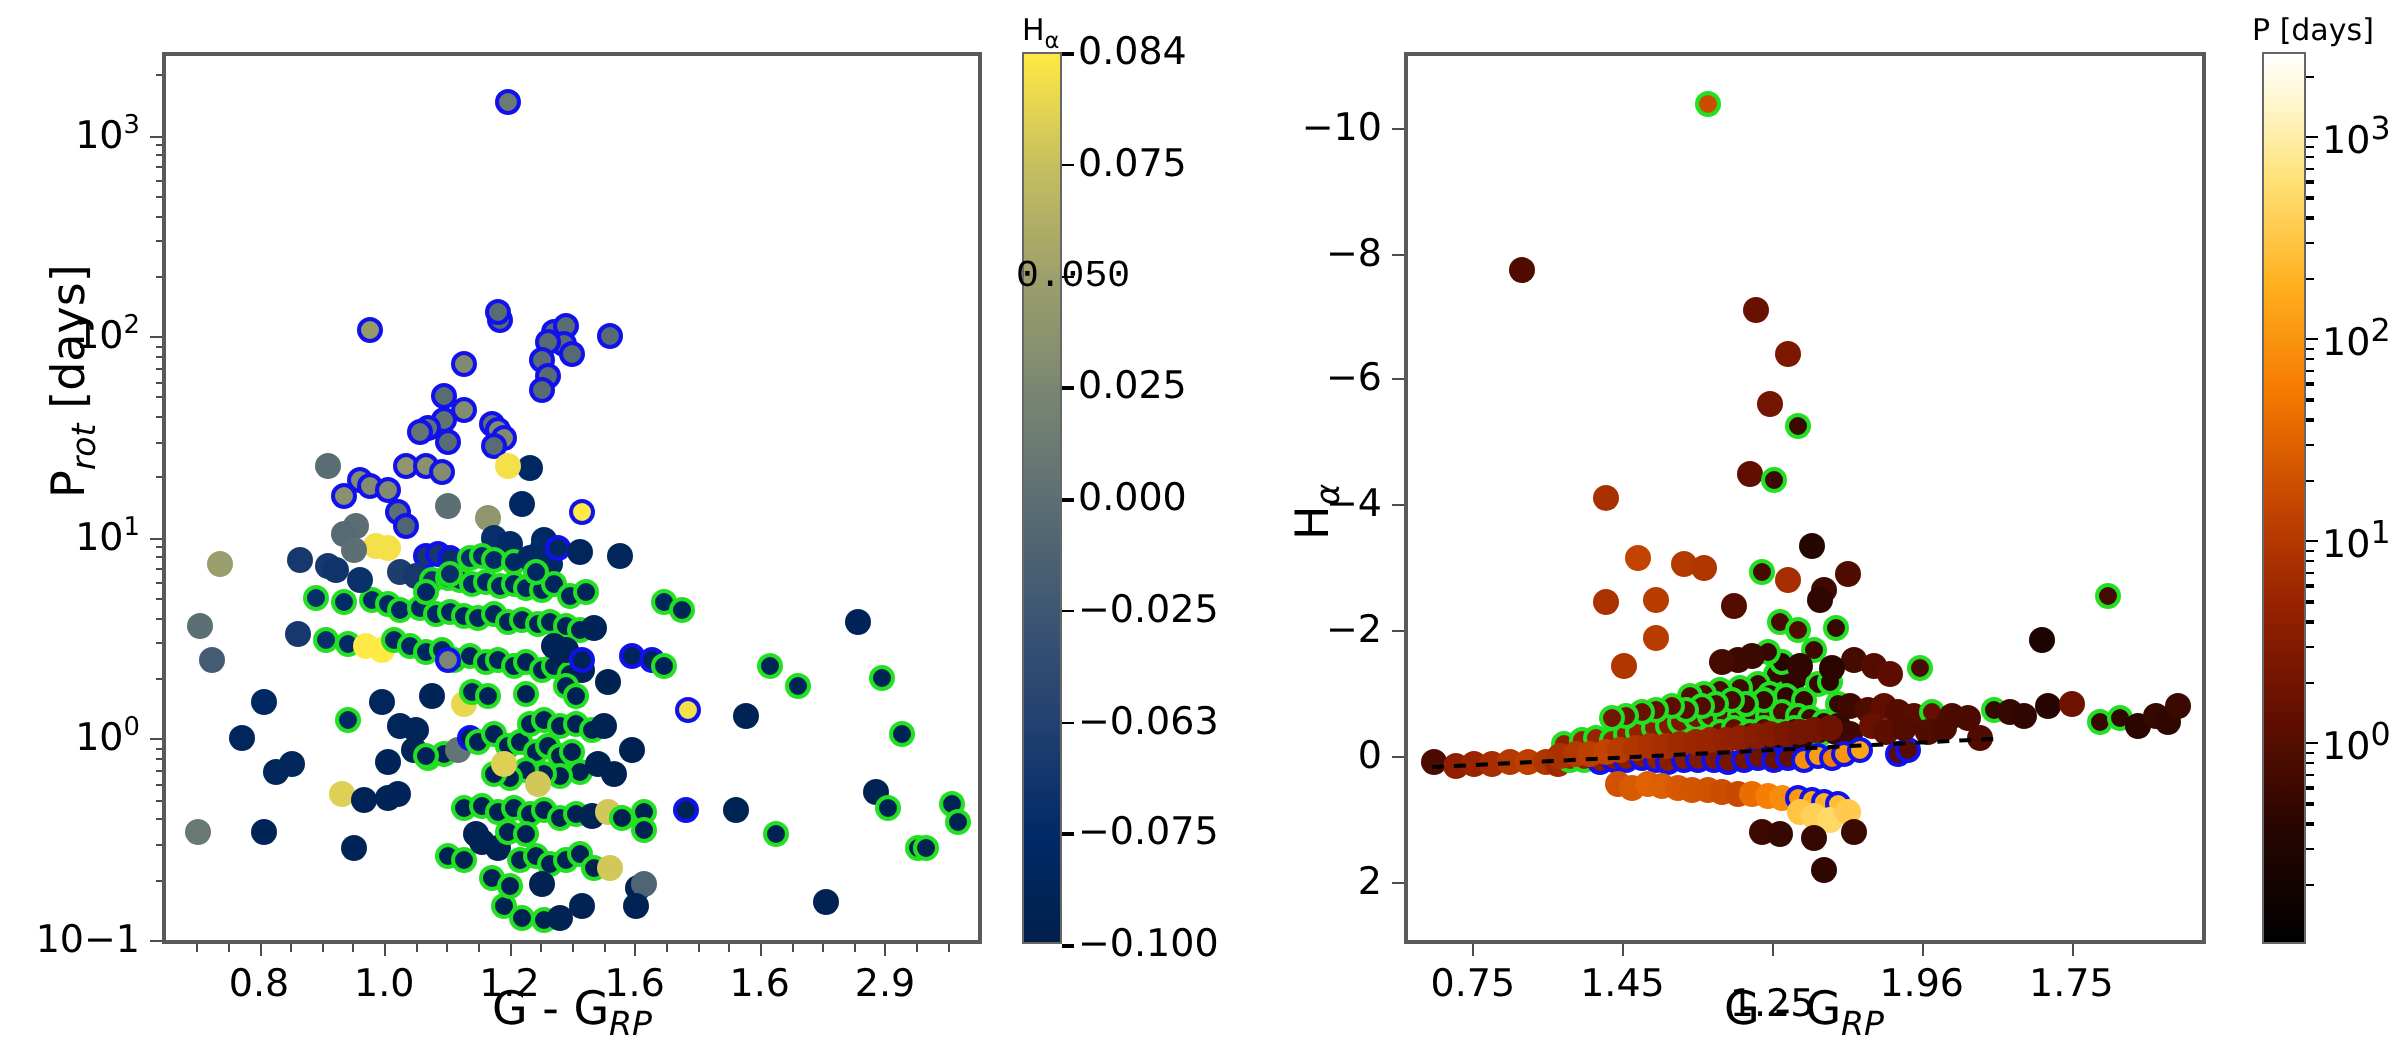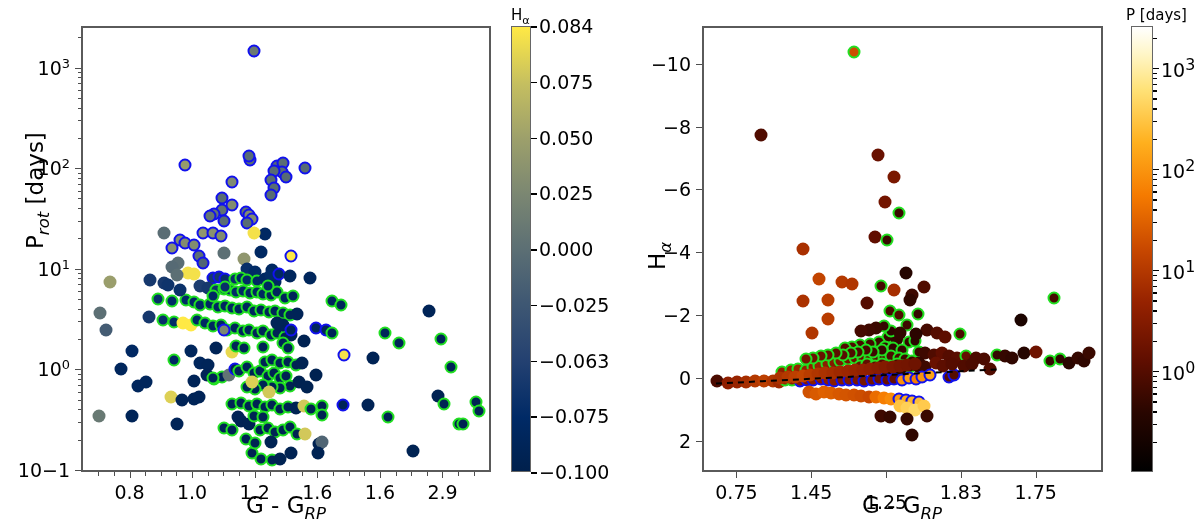--- a/index.html
+++ b/index.html
@@ -462,21 +462,21 @@
     <div class="axis-title ytitle-rot" id="left-ytitle" style="left:22px; top:249px;">P<sub>rot</sub> [days]</div>
 
     <div class="cbar" id="cbar-left" style="left: 511px; top: 26px; width: 20px; height: 446px; background: linear-gradient(to top, rgb(0, 32, 76) 0%, rgb(0, 42, 102) 12%, rgb(36, 65, 113) 25%, rgb(63, 88, 115) 38%, rgb(92, 111, 116) 50%, rgb(122, 134, 114) 62%, rgb(157, 160, 107) 75%, rgb(196, 190, 96) 87%, rgb(255, 233, 69) 100%);"></div>
     <div class="cbar-title" id="cbar-left-title" style="left:511px; top:6px;">H<sub style="font-size:0.75em">α</sub></div>
     <div id="cbar-left-ticks">
         <div class="cbar-tick" style="left: 531px; top: 26px;"></div>
         <div class="cbar-label" style="left: 539px; top: 26px;">0.084</div>
         <div class="cbar-tick" style="left: 531px; top: 81.75px;"></div>
         <div class="cbar-label" style="left: 539px; top: 81.75px;">0.075</div>
         <div class="cbar-tick" style="left: 531px; top: 137.5px;"></div>
-        <div class="cbar-label" style="left: 539px; top: 137.5px;">0.050</div>
+        <div class="cbar-label" style="left: 508px; top: 137.5px; font-family: Liberation Mono, monospace;">0.050</div>
         <div class="cbar-tick" style="left: 531px; top: 193.25px;"></div>
         <div class="cbar-label" style="left: 539px; top: 193.25px;">0.025</div>
         <div class="cbar-tick" style="left: 531px; top: 249px;"></div>
         <div class="cbar-label" style="left: 539px; top: 249px;">0.000</div>
         <div class="cbar-tick" style="left: 531px; top: 304.75px;"></div>
         <div class="cbar-label" style="left: 539px; top: 304.75px;">−0.025</div>
         <div class="cbar-tick" style="left: 531px; top: 360.5px;"></div>
         <div class="cbar-label" style="left: 539px; top: 360.5px;">−0.063</div>
         <div class="cbar-tick" style="left: 531px; top: 416.25px;"></div>
         <div class="cbar-label" style="left: 539px; top: 416.25px;">−0.075</div>
@@ -695,21 +695,21 @@
     </div>
 
     <div id="right-xticks">
         <div class="tick-x" style="left: 136.414px; top: 472px;"></div>
         <div class="ticklabel xlab" style="left: 136.414px; top: 481px;">0.75</div>
         <div class="tick-x" style="left: 211.228px; top: 472px;"></div>
         <div class="ticklabel xlab" style="left: 211.228px; top: 481px;">1.45</div>
         <div class="tick-x" style="left: 286.041px; top: 472px;"></div>
         <div class="ticklabel xlab" style="left: 286.041px; top: 491px;">1.25</div>
         <div class="tick-x" style="left: 360.854px; top: 472px;"></div>
-        <div class="ticklabel xlab" style="left: 360.854px; top: 481px;">1.83</div>
+        <div class="ticklabel xlab" style="left: 360.854px; top: 481px;">1.96</div>
         <div class="tick-x" style="left: 435.668px; top: 472px;"></div>
         <div class="ticklabel xlab" style="left: 435.668px; top: 481px;">1.75</div>
       </div>
     <div id="right-yticks">
         <div class="tick-y" style="left: 96px; top: 63.6901px;"></div>
         <div class="ticklabel ylab" style="left: 32px; top: 63.6901px; width: 59px;">−10</div>
         <div class="tick-y" style="left: 96px; top: 126.507px;"></div>
         <div class="ticklabel ylab" style="left: 32px; top: 126.507px; width: 59px;">−8</div>
         <div class="tick-y" style="left: 96px; top: 189.324px;"></div>
         <div class="ticklabel ylab" style="left: 32px; top: 189.324px; width: 59px;">−6</div>

